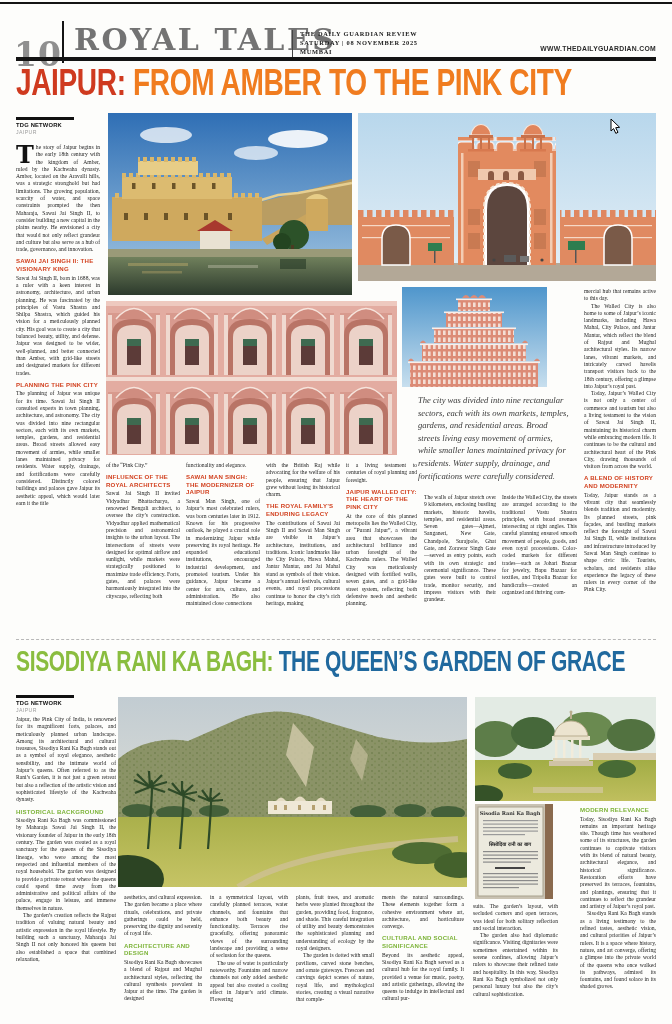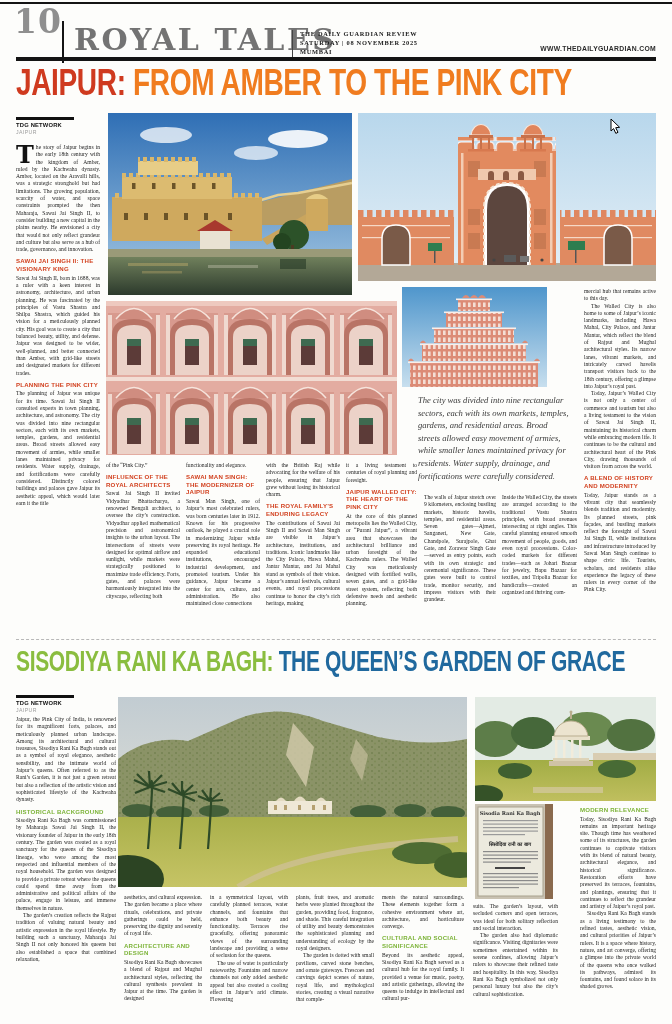--- a/index.html
+++ b/index.html
@@ -1,20 +1,20 @@
 <!DOCTYPE html>
 <html><head>
 <meta charset="utf-8">
 <style>
   *{margin:0;padding:0;box-sizing:border-box}
   html,body{background:#e8e8e8}
   .page{position:relative;width:672px;height:1024px;margin:0 auto;background:#fdfdfb;overflow:hidden;font-family:"Liberation Serif",serif;color:#1c1c1c}
   .rule{position:absolute;background:#141414}
   
-  .pagenum{position:absolute;left:14px;top:2px;font-family:"DejaVu Serif",serif;font-weight:bold;font-size:33px;color:#8f8f8f;letter-spacing:1px}
+  .pagenum{position:absolute;left:14px;top:35px;font-family:"DejaVu Serif",serif;font-weight:bold;font-size:33px;color:#8f8f8f;letter-spacing:1px}
   .section-title{position:absolute;left:74px;top:22px;font-family:"DejaVu Serif",serif;font-weight:600;font-size:30px;color:#737373;letter-spacing:2.5px}
   .pubinfo{position:absolute;left:300px;top:29px;font-family:"Liberation Serif",serif;font-weight:bold;font-size:6.4px;letter-spacing:.7px;line-height:9px;color:#222}
   .website{position:absolute;right:16px;top:45px;font-family:"Liberation Sans",sans-serif;font-weight:bold;font-size:6.8px;letter-spacing:.3px;color:#2b2b2b}
   
   .hl{position:absolute;white-space:nowrap;font-family:"Liberation Sans",sans-serif;font-weight:700;transform-origin:0 50%;letter-spacing:-.5px}
   .hl1{left:16px;top:62px;font-size:36px;transform:scaleX(.78)}
   .hl2{left:16px;top:644px;font-size:30px;transform:scaleX(.70)}
   
   .byline{position:absolute;width:58px;border-top:3px solid #111;padding-top:2px}
   .byline .net{font-family:"Liberation Sans",sans-serif;font-weight:bold;font-size:5.8px;letter-spacing:.2px;color:#111}
@@ -268,21 +268,21 @@
       <path d="M60,11 q4,-6 8,0 Z" fill="#dc8b76"></path>
         <path d="M68,11 q4,-6 8,0 Z" fill="#dc8b76"></path>
         <path d="M76,11 q4,-6 8,0 Z" fill="#dc8b76"></path>
       <path d="M18,56 q3,-5 6,0 Z" fill="#dc8b76"></path>
         <path d="M120,56 q3,-5 6,0 Z" fill="#dc8b76"></path>
       <path d="M6,74 q3,-5 6,0 Z" fill="#dc8b76"></path>
         <path d="M132,74 q3,-5 6,0 Z" fill="#dc8b76"></path>
     </svg>
   </div>
 
-  <div class="quote" style="left:418px;top:394px;width:152px;height:96px;overflow:hidden">The city was divided into nine rectangular sectors, each with its own markets, temples, gardens, and residential areas. Broad streets allowed easy movement of armies, while smaller lanes maintained privacy for residents. Water supply, drainage, and fortifications were carefully considered.</div>
+  <div class="quote" style="left:418px;top:394px;width:152px;height:96px;overflow:hidden">The city was divided into nine rectangular sectors, each with its own markets, temples, gardens, and residential areas. Broad streets living easy movement of armies, while smaller lanes maintained privacy for residents. Water supply, drainage, and fortifications were carefully considered.</div>
 
   <div class="col bt" style="left:106px;top:462px;width:74px;height:172px">
     <p>of the “Pink City.”</p>
     <div class="sub red">INFLUENCE OF THE ROYAL ARCHITECTS</div>
     <p>Sawai Jai Singh II invited Vidyadhar Bhattacharya, a renowned Bengali architect, to oversee the city’s construction. Vidyadhar applied mathematical precision and astronomical insights to the urban layout. The intersections of streets were designed for optimal airflow and sunlight, while markets were strategically positioned to maximize trade efficiency. Forts, gates, and palaces were harmoniously integrated into the cityscape, reflecting both</p>
   </div>
   <div class="col bt" style="left:186px;top:462px;width:74px;height:172px">
     <p>functionality and elegance.</p>
     <div class="sub red">SAWAI MAN SINGH: THE MODERNIZER OF JAIPUR</div>
     <p>Sawai Man Singh, one of Jaipur’s most celebrated rulers, was born centuries later in 1912. Known for his progressive outlook, he played a crucial role in modernizing Jaipur while preserving its royal heritage. He expanded educational institutions, encouraged industrial development, and promoted tourism. Under his guidance, Jaipur became a center for arts, culture, and administration. He also maintained close connections</p>

